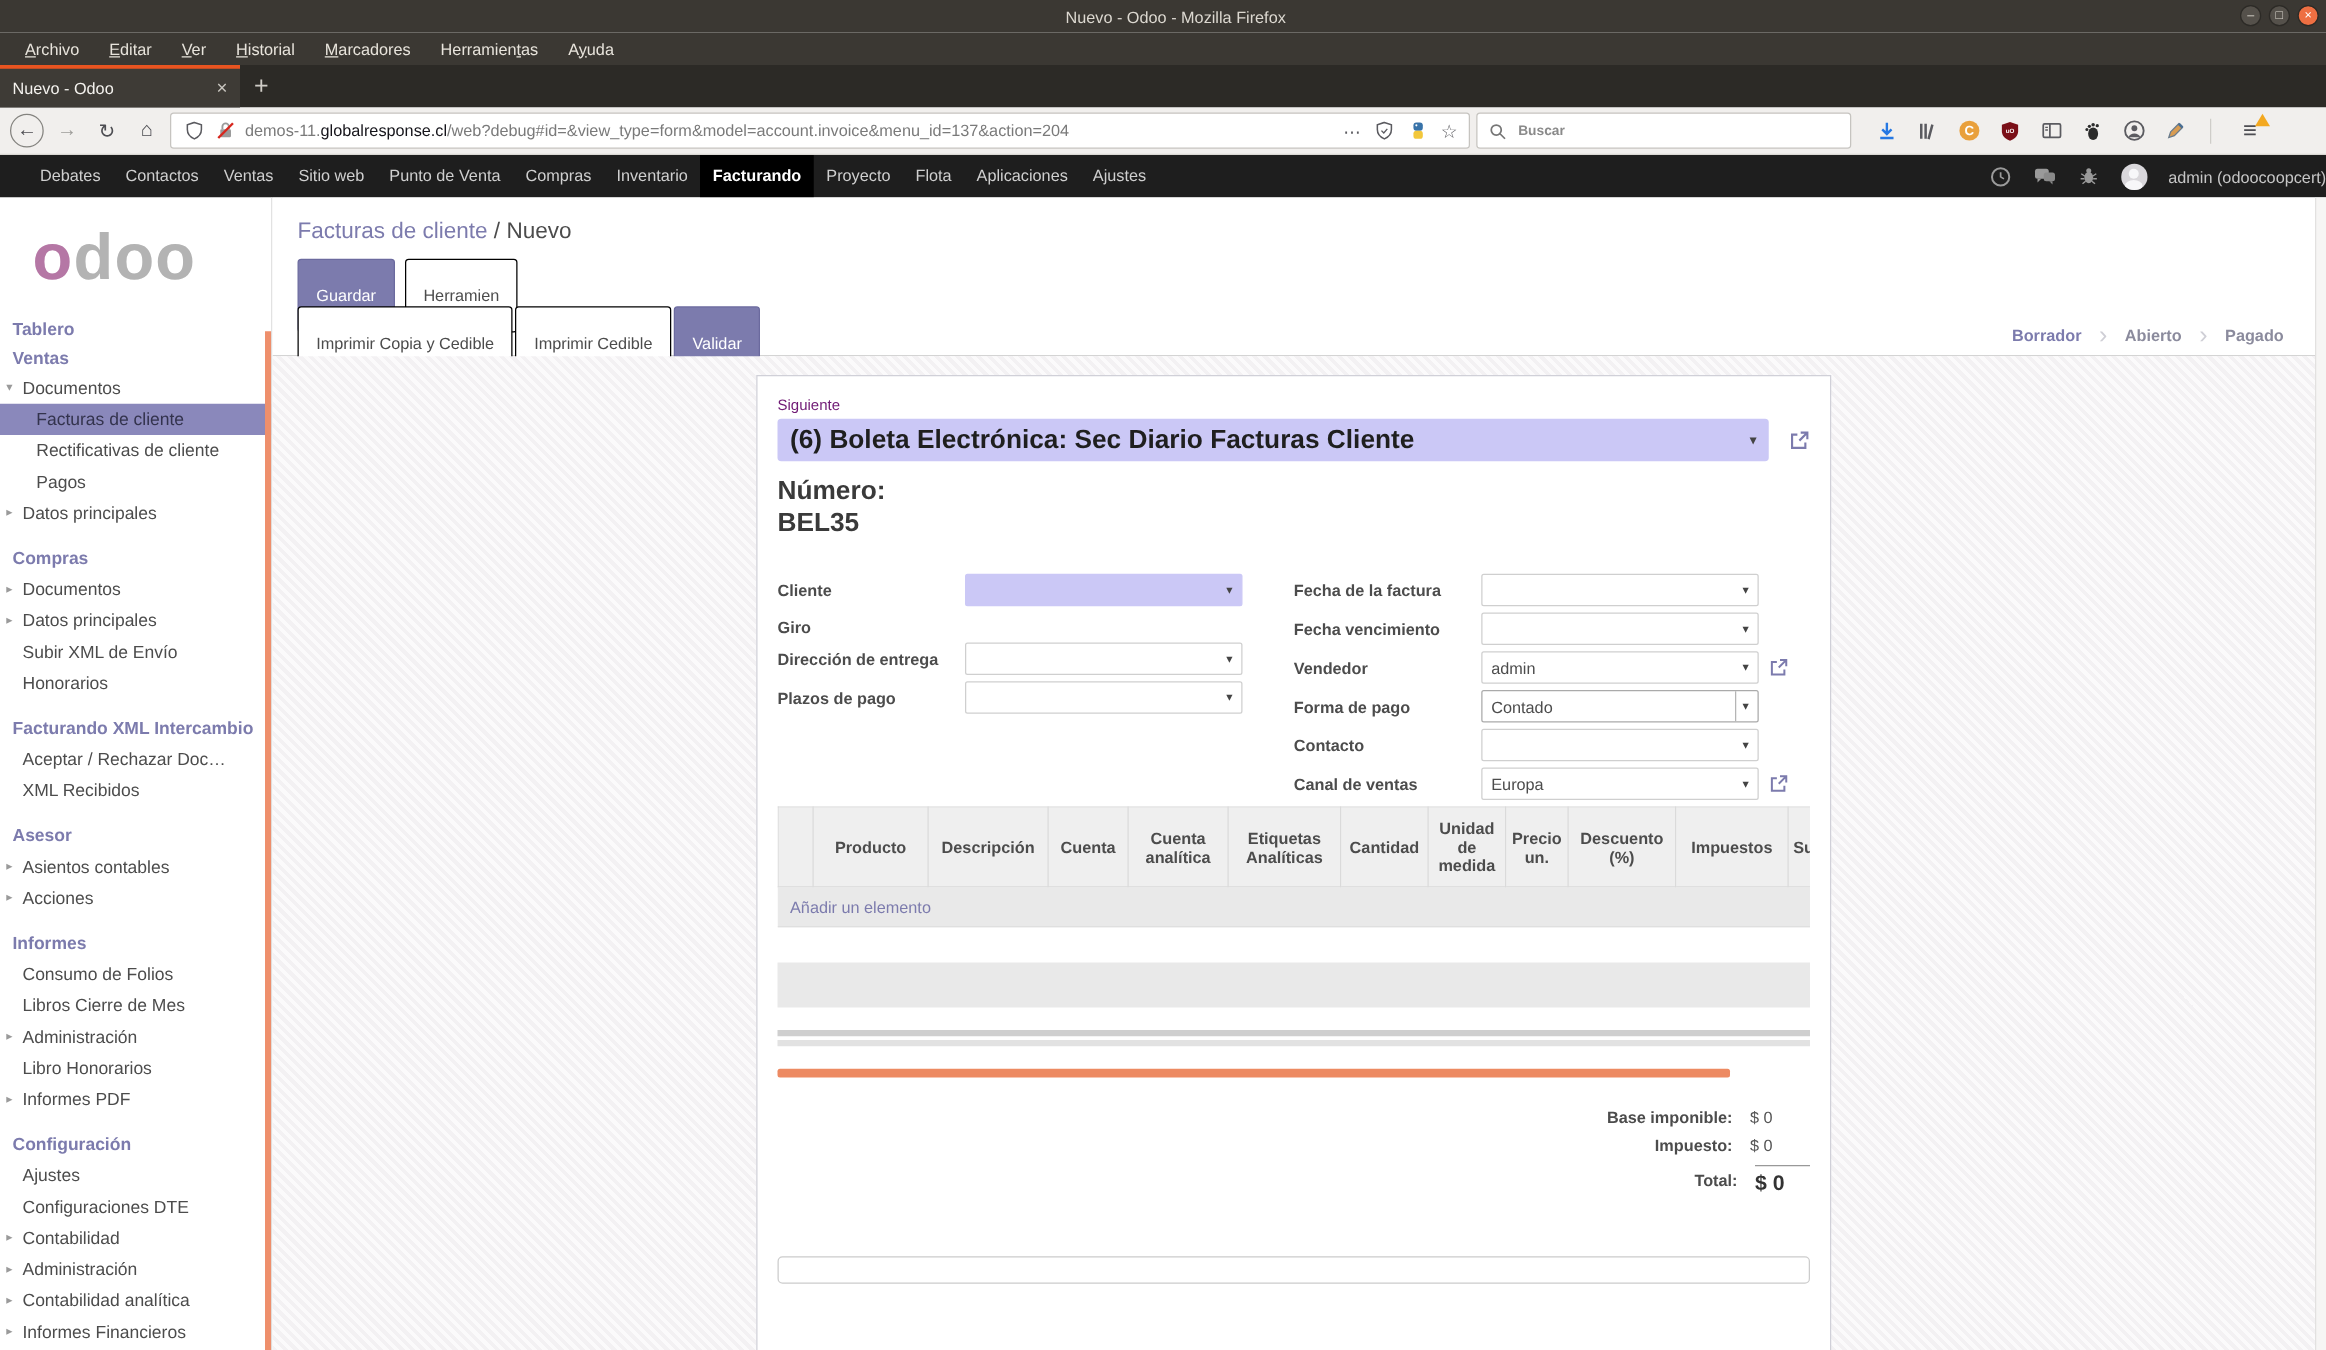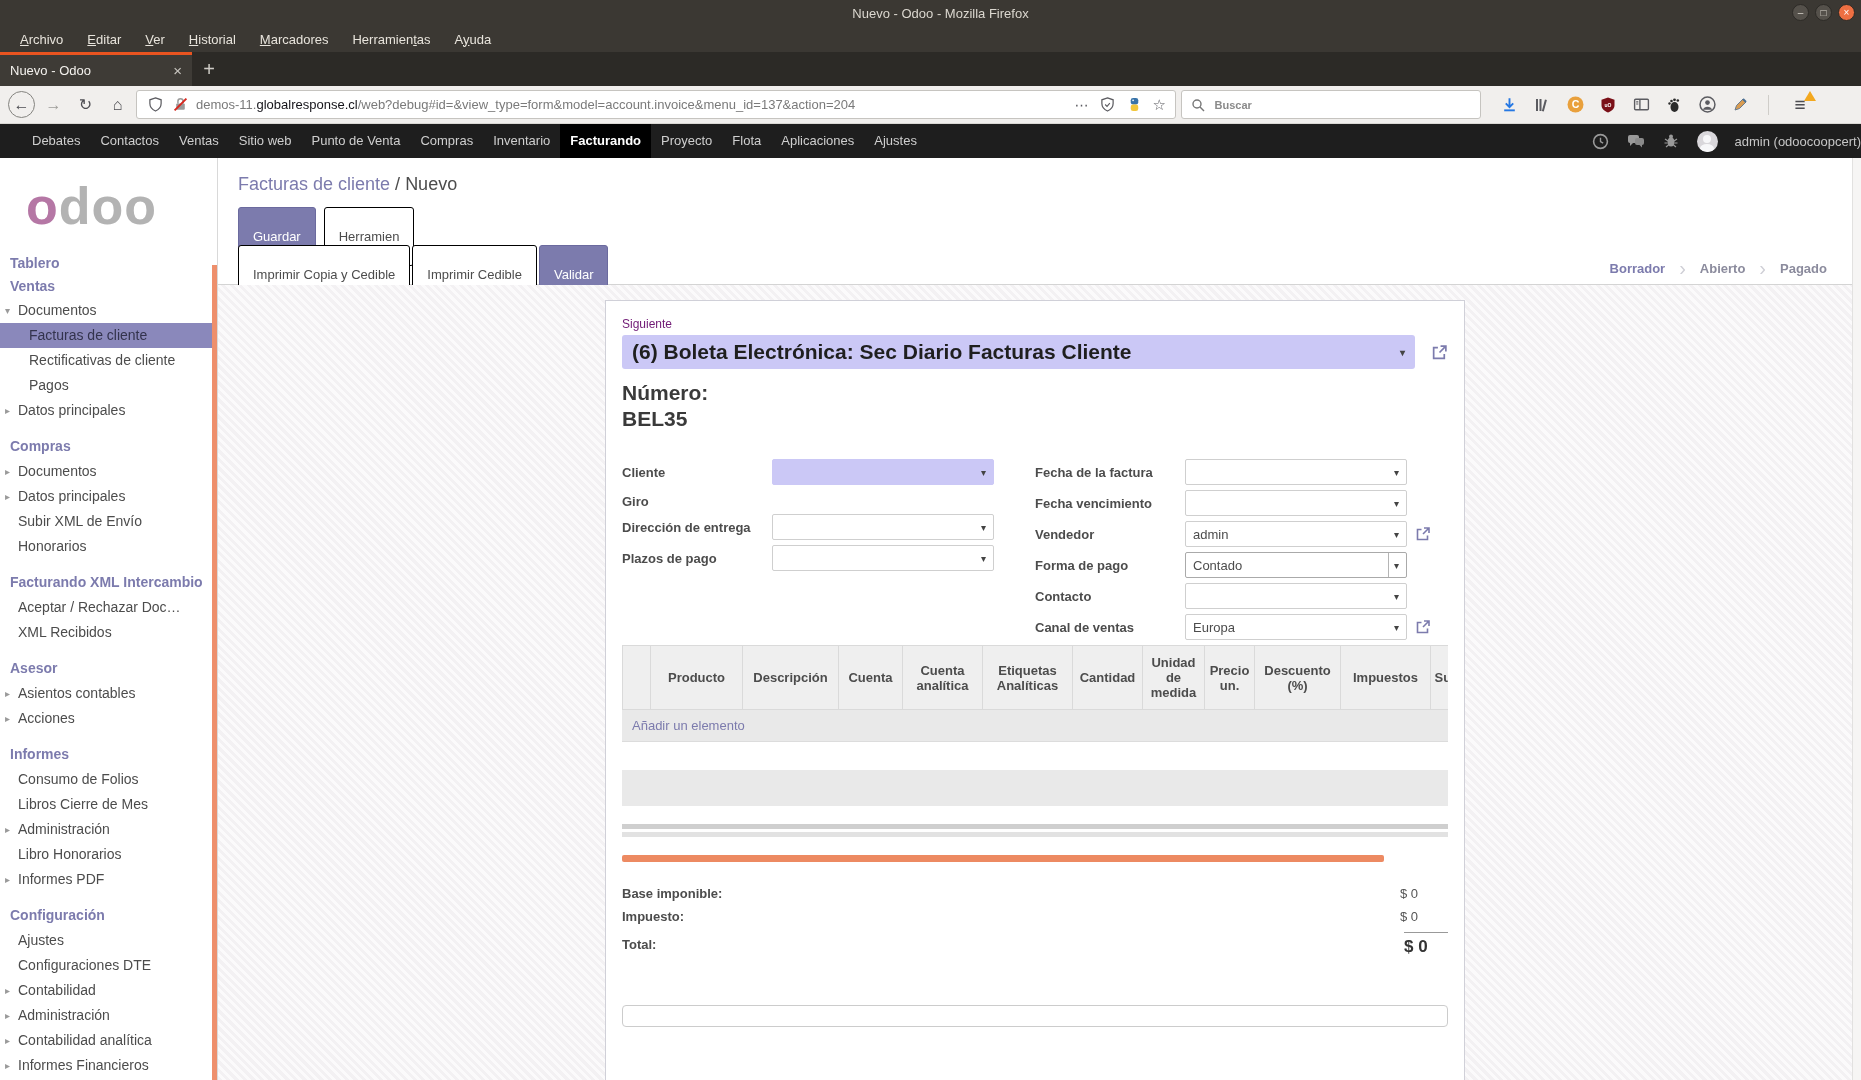--- a/index.html
+++ b/index.html
@@ -136,21 +136,21 @@
   .w5{width:90px;} .w6{width:70px;} .w7{width:62px;} .w8{width:50px;} .w9{width:86px;}
   .w10{width:90px;} .w11{width:60px;}
   .add-line { background:#e9e9e9; color:#7c7bad; padding:8px 10px; border-bottom:1px solid #dcdcdc; }
 
   .grey-block { margin-top:28px; height:36px; background:#e9e9e9; }
   .dline1 { margin-top:18px; height:5px; background:#cfcfcf; }
   .dline2 { margin-top:3px; height:5px; background:#e2e2e2; }
   .orange-bar { margin-top:18px; height:7px; width:762px; background:#ed8a62; border-radius:2px; }
 
   .totals { margin-top:24px; }
-  .trow { display:flex; justify-content:space-between; align-items:baseline; margin-bottom:8px;gap:31px; }
+  .trow { display:flex; justify-content:flex-end; align-items:baseline; margin-bottom:8px; }
   .tlabel { font-weight:bold; color:#4c4c4c; text-align:right; }
   .tval { width:48px; margin-left:14px; color:#555; }
   .trow.total .tval { font-size:17px; font-weight:bold; color:#333;
                       border-top:1px solid #999; padding-top:4px; width:44px;}
   .trow.total .tlabel { align-self:center; }
 
   .bottom-box { margin-top:48px; height:22px; border:1px solid #ccc; border-radius:4px; background:#fff;}
 
   svg { display:block; }
 </style>

